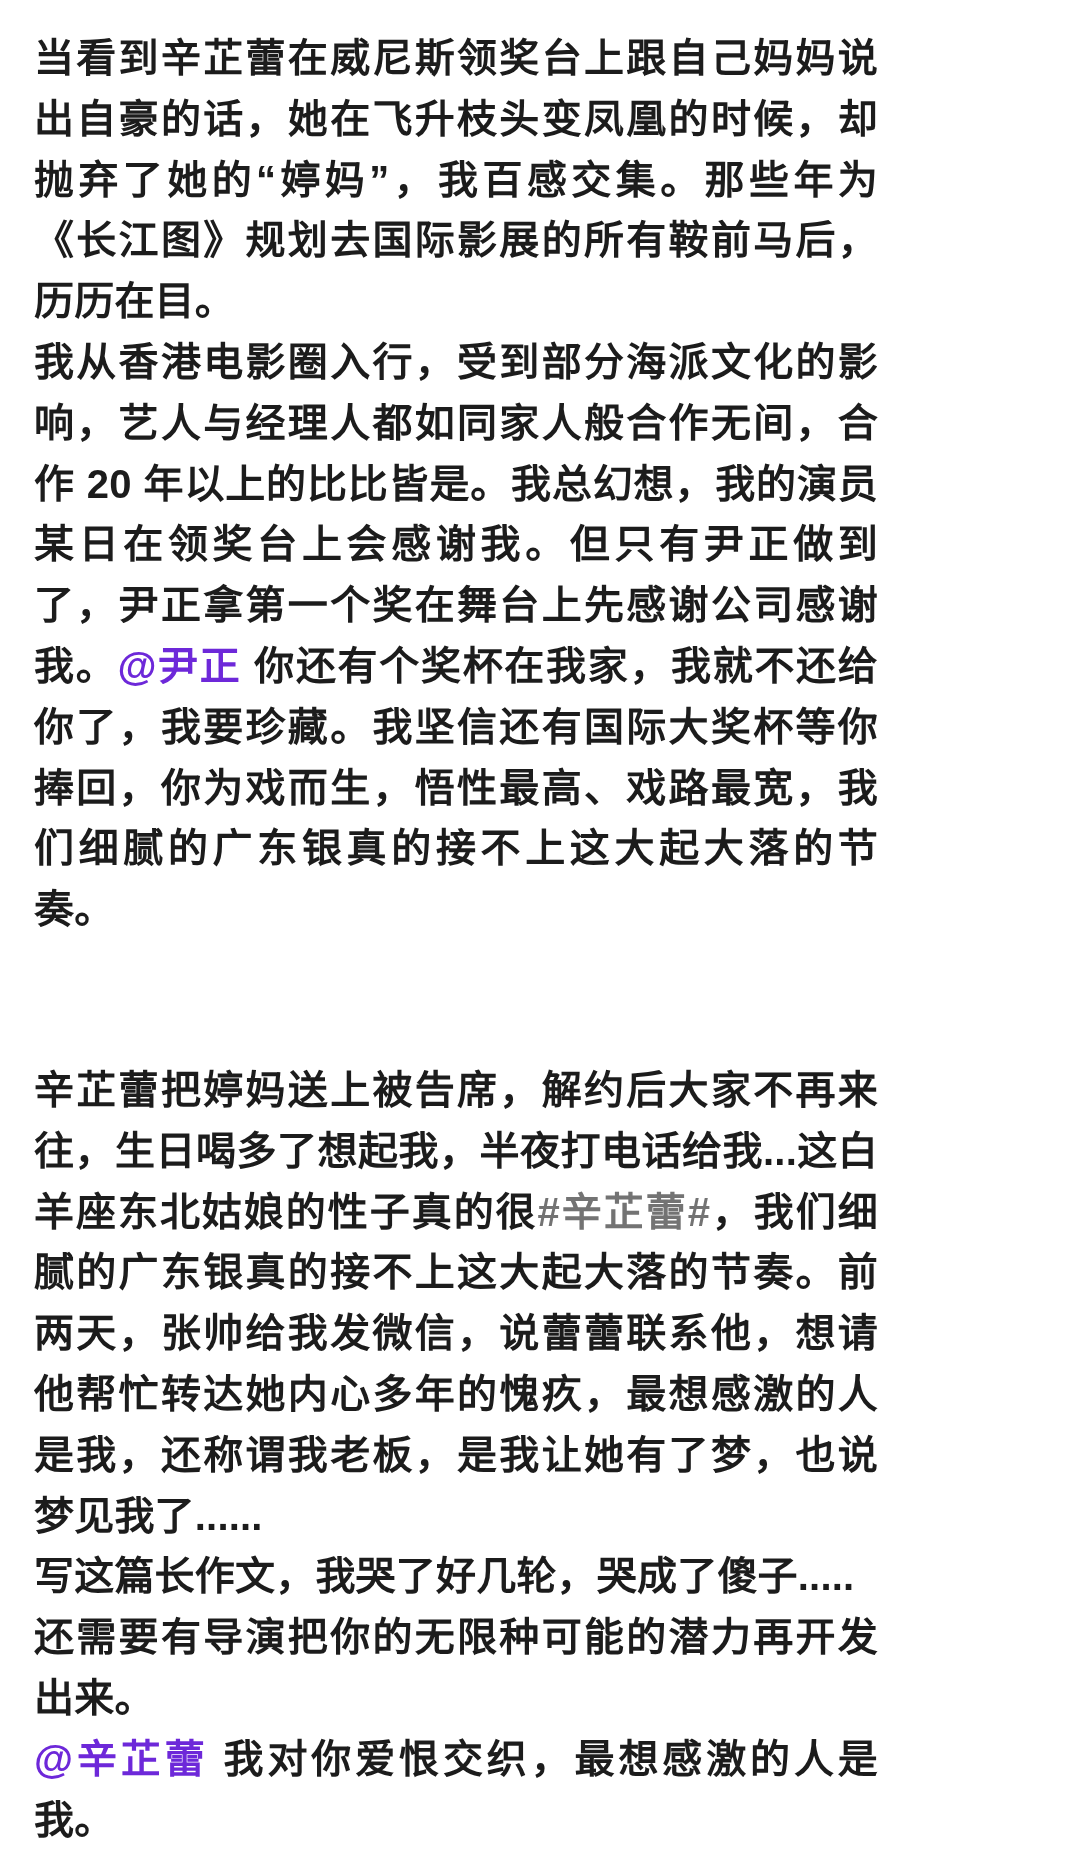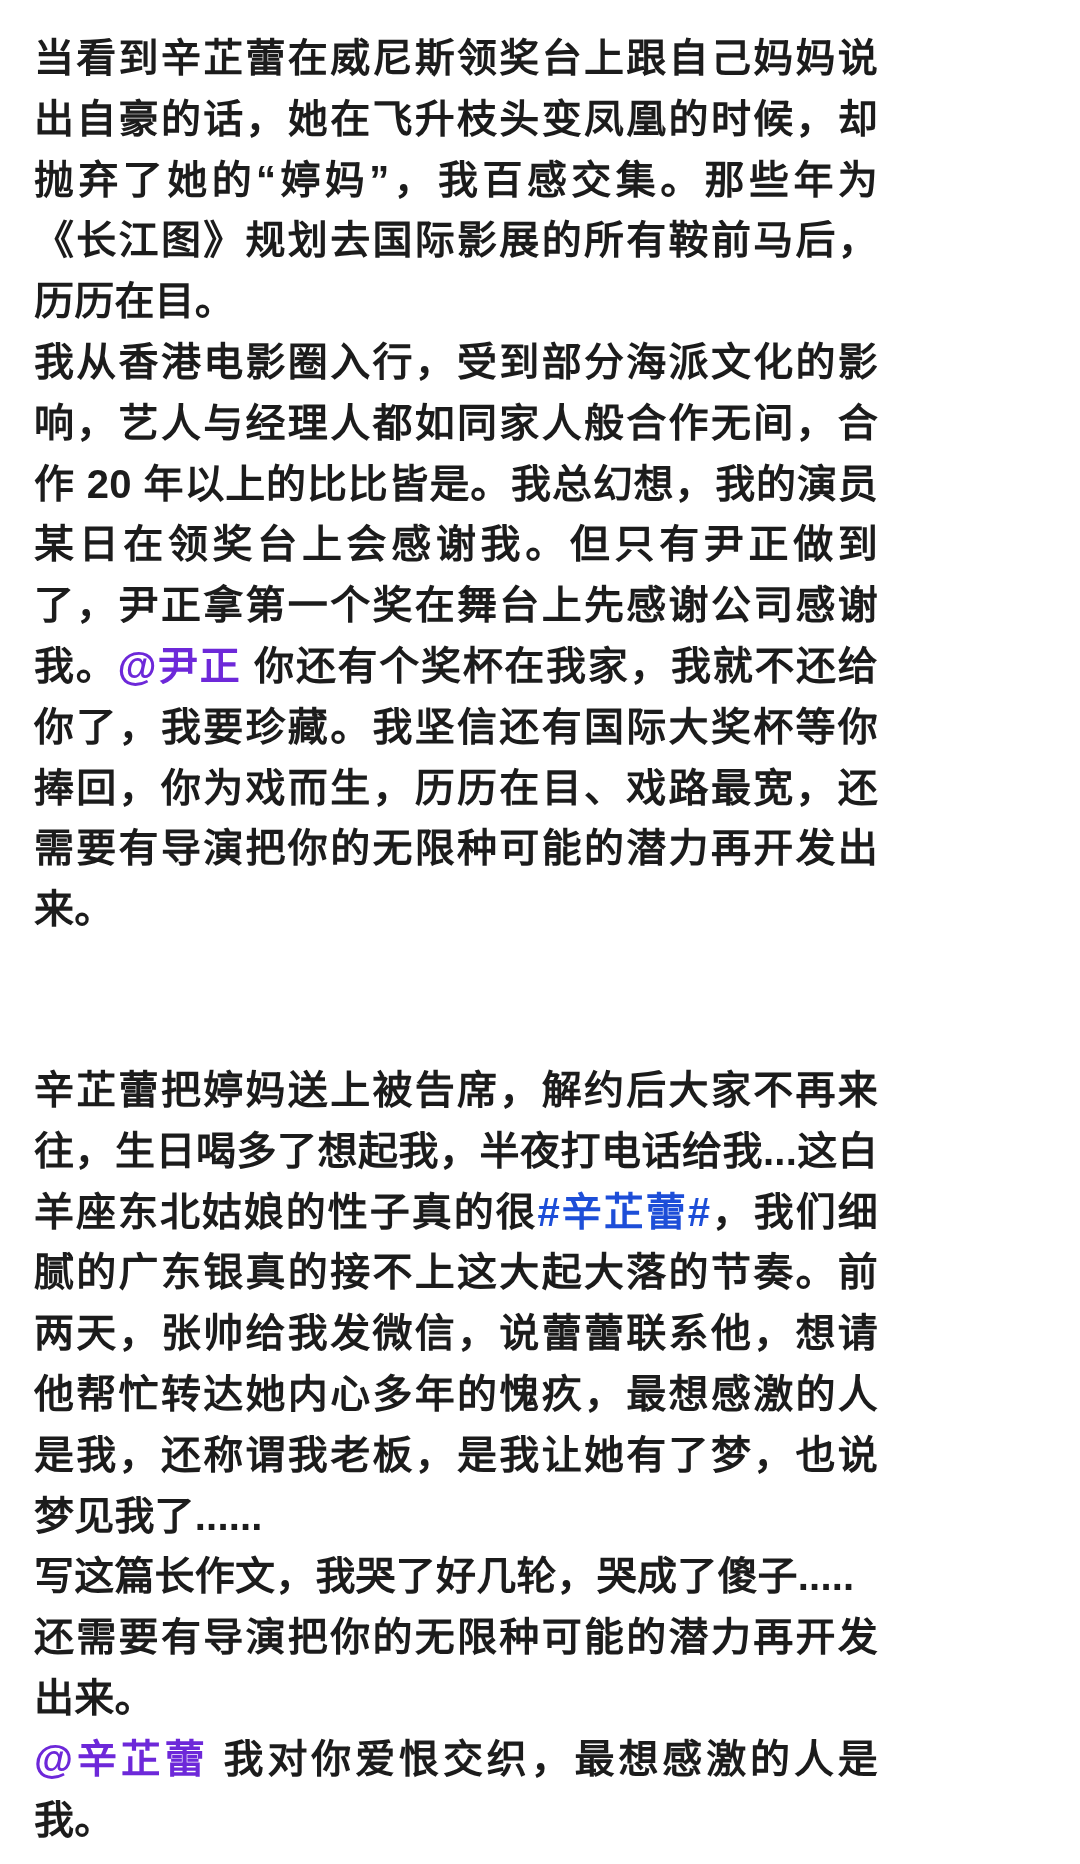--- a/index.html
+++ b/index.html
@@ -40,30 +40,30 @@
   .gap {
     height: 60px;
   }
   .mention, .topic {
     color: #5a8fbb;
   }
   .mention {
     color: #6d28d9;
   }
   .topic {
-    color: #1d4ed8;
+    color: #737373;
   }
 </style>
 </head>
 <body>
 
 <div class="page">
   <div class="post-body" id="post-body">
       <div class="para"><span>当看到辛芷蕾在威尼斯领奖台上跟自己妈妈说出自豪的话，她在飞升枝头变凤凰的时候，却抛弃了她的“婷妈”，我百感交集。那些年为《长江图》规划去国际影展的所有鞍前马后，历历在目。</span></div>
-      <div class="para"><span>我从香港电影圈入行，受到部分海派文化的影响，艺人与经理人都如同家人般合作无间，合作 20 年以上的比比皆是。我总幻想，我的演员某日在领奖台上会感谢我。但只有尹正做到了，尹正拿第一个奖在舞台上先感谢公司感谢我。</span><span class="mention">@尹正</span><span> 你还有个奖杯在我家，我就不还给你了，我要珍藏。我坚信还有国际大奖杯等你捧回，你为戏而生，历历在目、戏路最宽，还需要有导演把你的无限种可能的潜力再开发出来。</span></div>
+      <div class="para"><span>我从香港电影圈入行，受到部分海派文化的影响，艺人与经理人都如同家人般合作无间，合作 20 年以上的比比皆是。我总幻想，我的演员某日在领奖台上会感谢我。但只有尹正做到了，尹正拿第一个奖在舞台上先感谢公司感谢我。</span><span class="mention">@尹正</span><span> 你还有个奖杯在我家，我就不还给你了，我要珍藏。我坚信还有国际大奖杯等你捧回，你为戏而生，悟性最高、戏路最宽，我们细腻的广东银真的接不上这大起大落的节奏。</span></div>
       <div class="gap"></div>
       <div class="gap"></div>
       <div class="para"><span>辛芷蕾把婷妈送上被告席，解约后大家不再来往，生日喝多了想起我，半夜打电话给我...这白羊座东北姑娘的性子真的很</span><span class="topic">#辛芷蕾#</span><span>，我们细腻的广东银真的接不上这大起大落的节奏。前两天，张帅给我发微信，说蕾蕾联系他，想请他帮忙转达她内心多年的愧疚，最想感激的人是我，还称谓我老板，是我让她有了梦，也说梦见我了......</span></div>
       <div class="para"><span>写这篇长作文，我哭了好几轮，哭成了傻子.....</span></div>
       <div class="para"><span>还需要有导演把你的无限种可能的潜力再开发出来。</span></div>
       <div class="para"><span class="mention">@辛芷蕾</span><span> 我对你爱恨交织，最想感激的人是我。</span></div>
     </div>
 </div>
 
 </body></html>

